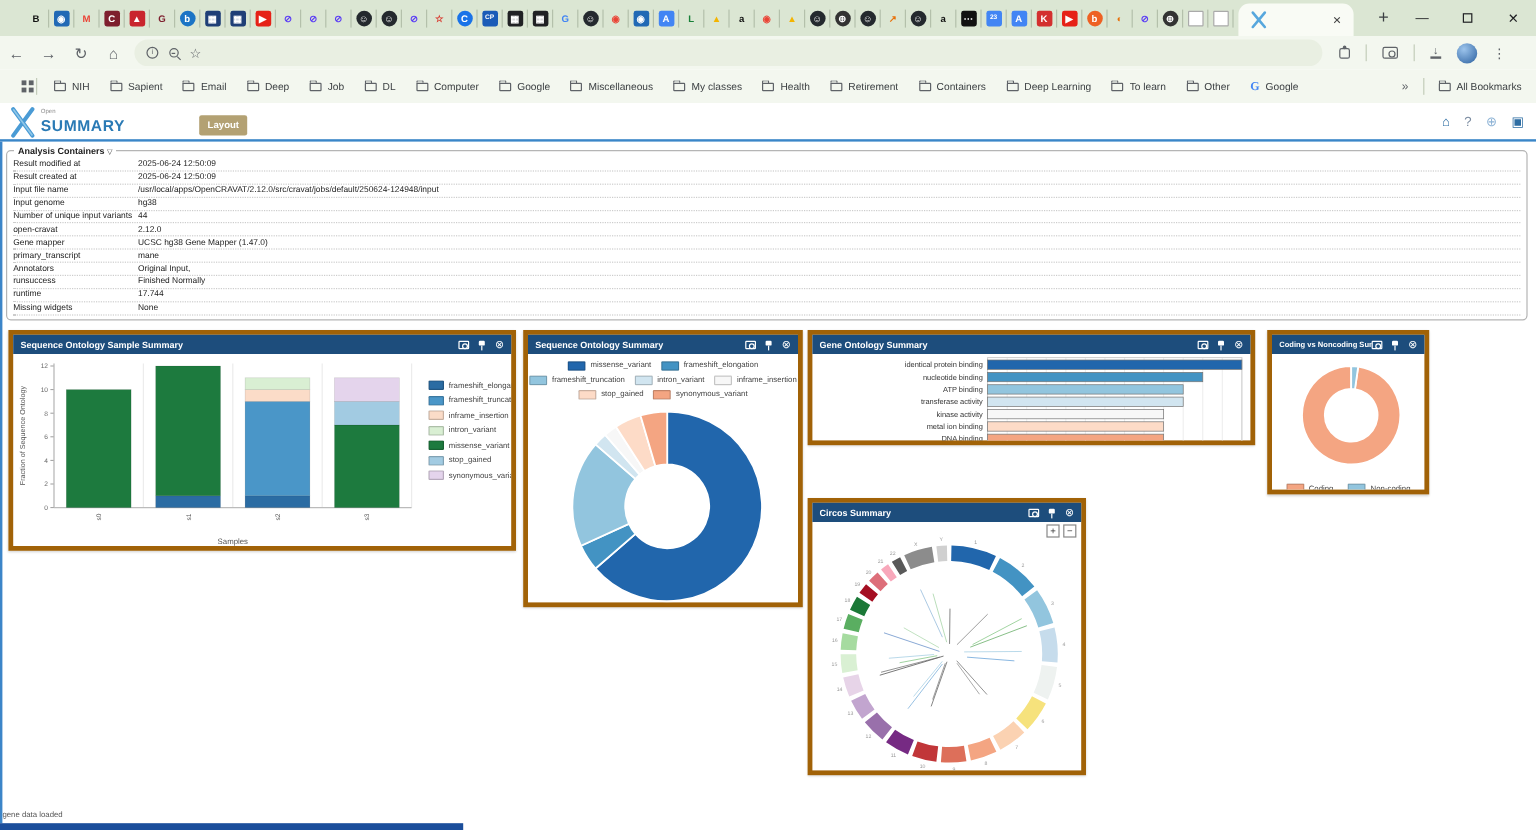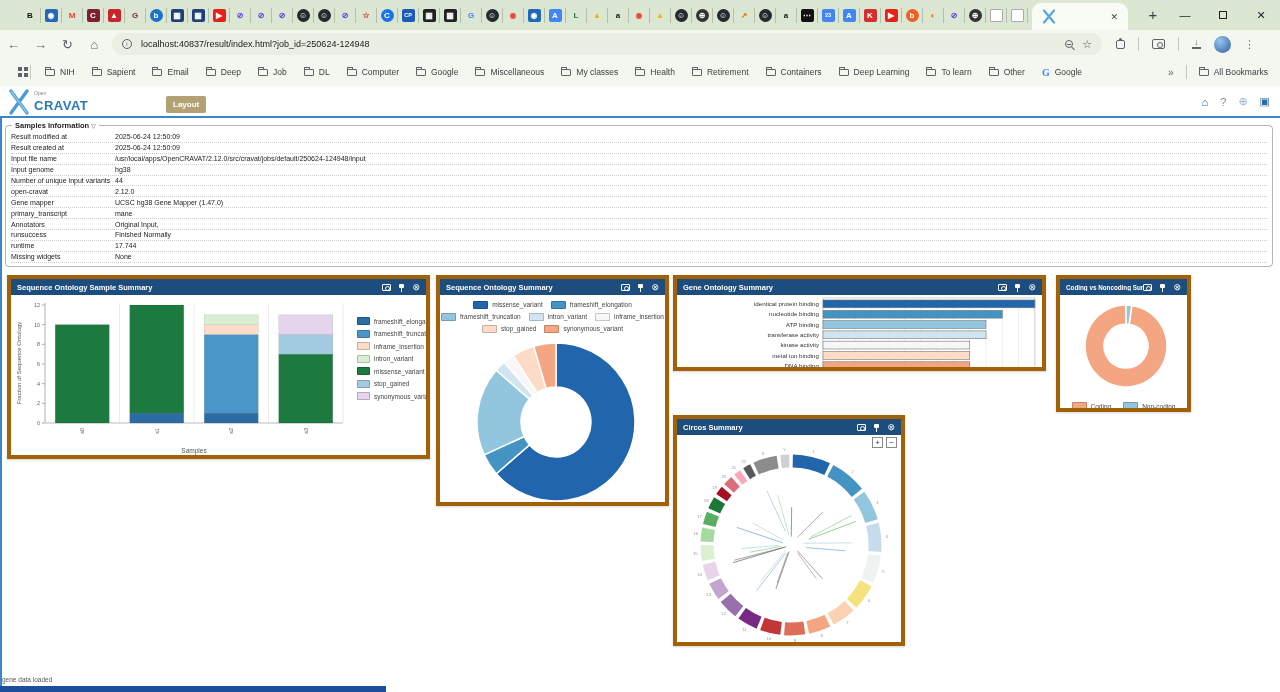--- a/index.html
+++ b/index.html
@@ -263,21 +263,20 @@
   </div>
 </div>
 
 <div class="toolbar">
   <span class="navic">←</span>
   <span class="navic">→</span>
   <span class="navic">↻</span>
   <span class="navic">⌂</span>
   <div class="pill">
     <span class="ic-info">i</span>
-    <span class="url">localhost:40837/result/index.html?job_id=250624-124948</span>
     <span class="ic-mag"></span>
     <span class="star">☆</span>
   </div>
   <div class="tb-right">
     <span class="ic-ext"></span>
     <span class="vdiv"></span>
     <span class="ic-tabsearch"></span>
     <span class="vdiv"></span>
     <span class="dlwrap">
         <span class="arr">↓</span>
@@ -372,36 +371,36 @@
 </div>
 
 <div class="appheader">
   <div class="logo">
     <svg width="22" height="26" viewBox="0 0 22 26">
       <path d="M3,2 C11,13 11,13 19,24 M19,2 C11,13 11,13 3,24" stroke="#4a9bd5" stroke-width="3.4" fill="none" stroke-linecap="round"></path>
       <path d="M3,2 C11,13 11,13 19,24" stroke="#8ec6e8" stroke-width="1.4" fill="none"></path>
     </svg>
     <span class="logotext">
       <span class="sm">Open</span>
-      <span class="lg">CRAVAT</span>
+      <span class="lg">SUMMARY</span>
     </span>
   </div>
   <span class="layoutbtn">Layout</span>
   <div class="hdricons">
     <span class="hi-home">⌂</span>
     <span class="hi-help">?</span>
     <span class="hi-web">⊕</span>
     <span class="hi-save">▣</span>
   </div>
 </div>
 
 <div class="leftline"></div>
 
 <fieldset class="info">
-  <legend><span>Samples Information</span> <span class="tri">▽</span></legend>
+  <legend><span>Analysis Containers</span> <span class="tri">▽</span></legend>
   <div id="infoRows">
       <div class="inforow">
         <span class="k">Result modified at</span>
         <span class="v">2025-06-24 12:50:09</span>
       </div>
       <div class="inforow">
         <span class="k">Result created at</span>
         <span class="v">2025-06-24 12:50:09</span>
       </div>
       <div class="inforow">

